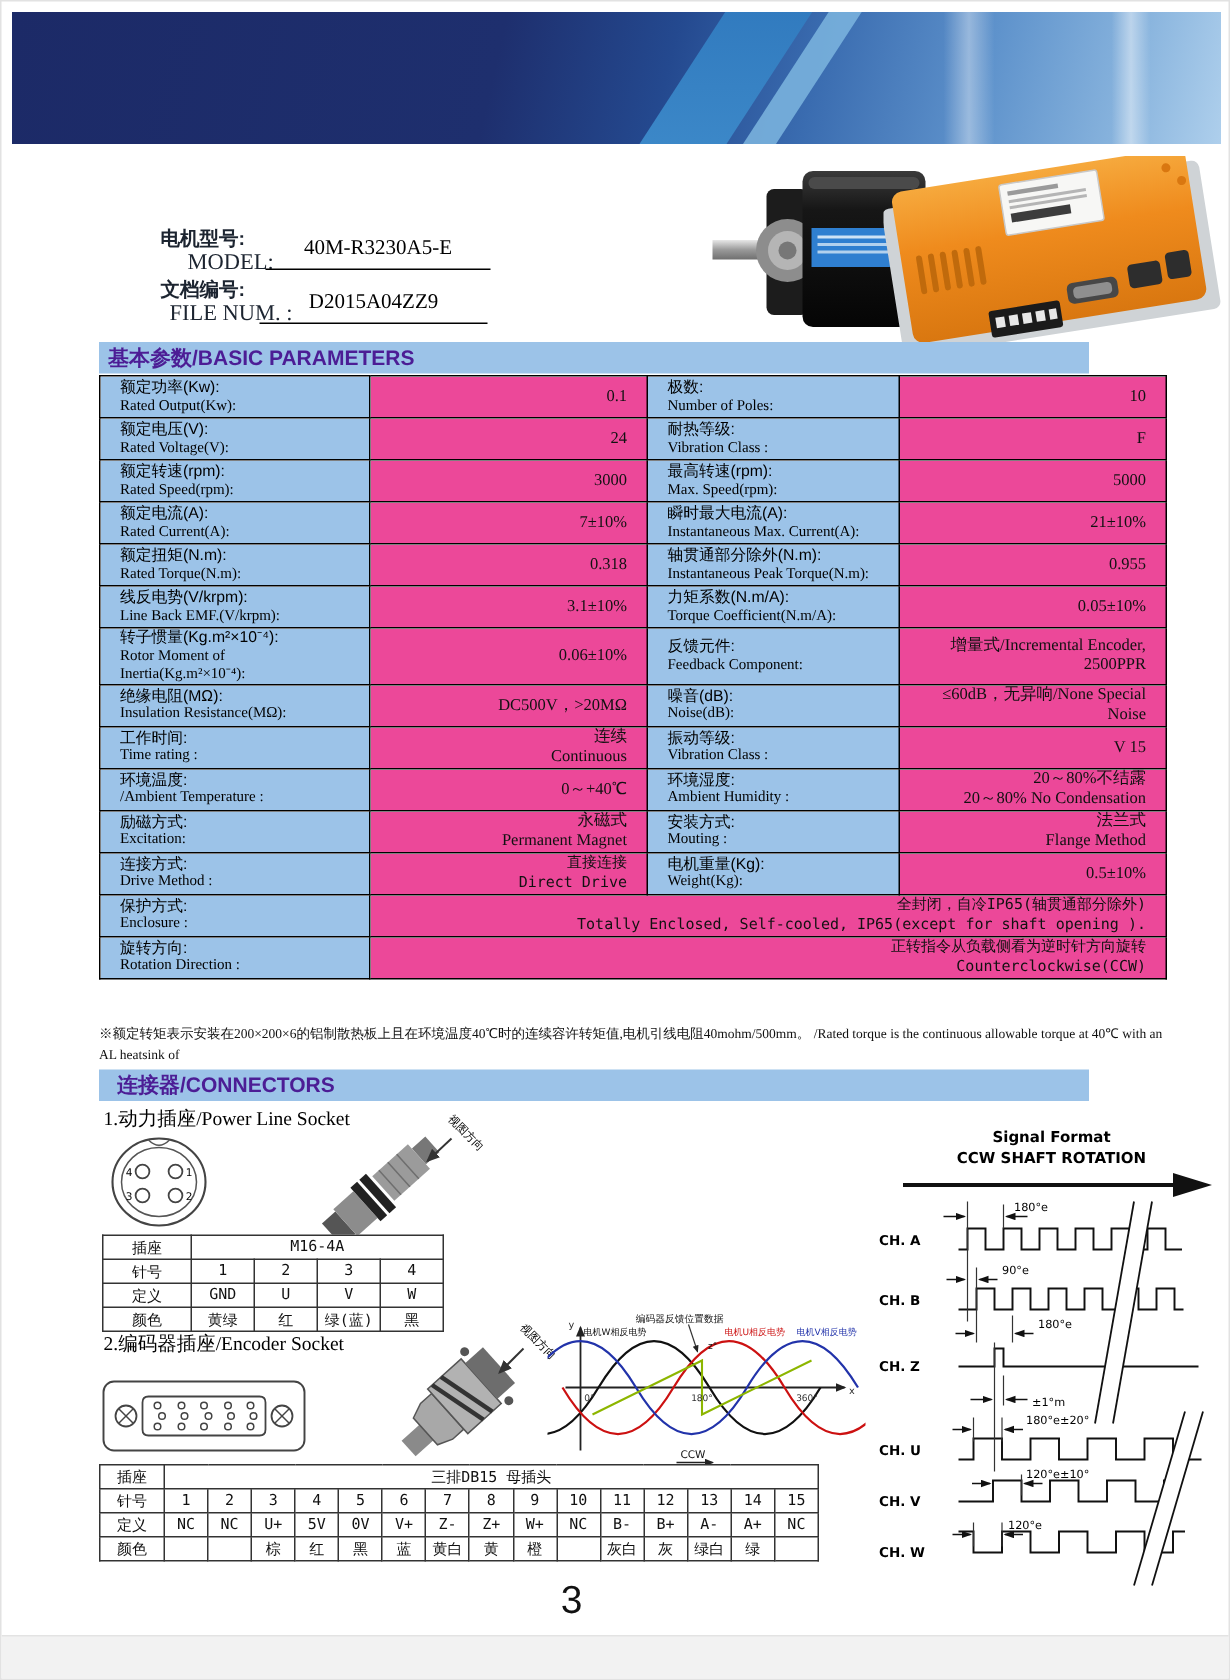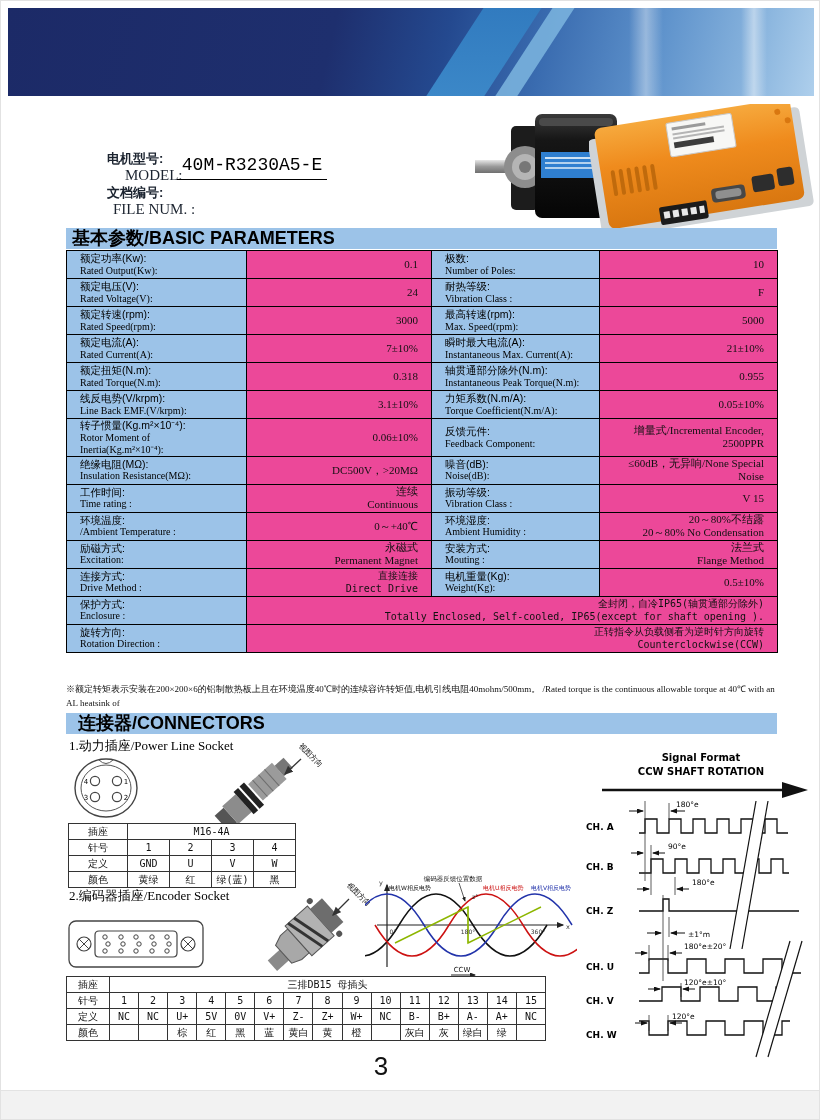--- a/index.html
+++ b/index.html
@@ -12,26 +12,26 @@
     background:linear-gradient(180deg,#2f78bd,#3f8ccb);}
   .banner .stripe-b{position:absolute;top:-20px;left:63.5%;width:22px;height:140px;transform:skewX(-33deg);
     background:#79b1dd;opacity:.9;}
   .banner .flare1{position:absolute;top:0;left:77%;width:34px;height:100%;
     background:linear-gradient(to right,rgba(255,255,255,0),rgba(255,255,255,.38),rgba(255,255,255,0));}
   .banner .flare2{position:absolute;top:0;left:91%;width:26px;height:100%;
     background:linear-gradient(to right,rgba(255,255,255,0),rgba(255,255,255,.45),rgba(255,255,255,0));}
   
   .hdr-cn{position:absolute;font-family:"Liberation Sans",sans-serif;font-weight:bold;font-size:13px;color:#1c2430;}
   .hdr-en{position:absolute;font-family:"Liberation Serif",serif;font-size:15px;color:#1c2430;}
-  .hdr-val{position:absolute;font-family:Liberation Mono, monospace;font-size:18px;text-align:center;
+  .hdr-val{position:absolute;font-family:Liberation Serif, serif;font-size:14px;text-align:center;
     border-bottom:1.6px solid #000;color:#000;}
   
-  .sec-bar{position:absolute;left:65px;width:711px;height:21px;background:#9cc3e8;
-    font-family:"Liberation Sans",sans-serif;font-weight:bold;font-size:18px;line-height:21px;
-    padding-left:6px;box-sizing:border-box;color:#000000;}
+  .sec-bar{position:absolute;left:65px;width:660px;height:21px;background:#9cc3e8;
+    font-family:"Liberation Sans",sans-serif;font-weight:bold;font-size:14px;line-height:21px;
+    padding-left:6px;box-sizing:border-box;color:#4c1d95;}
   
   table.basic{position:absolute;left:65px;top:249px;width:711px;border-collapse:collapse;table-layout:fixed;}
   table.basic td{border:1px solid #000;height:28px;padding:0 13px;box-sizing:border-box;overflow:hidden;}
   table.basic td.lbl{background:#9cc3e8;}
   table.basic td.lbl .cn{font-family:"Liberation Sans",sans-serif;font-size:10.5px;line-height:12.5px;color:#000;}
   table.basic td.lbl .en{font-family:"Liberation Serif",serif;font-size:10px;line-height:12px;color:#000;}
   table.basic td.val{background:#ec4899;text-align:right;font-size:11px;line-height:13px;margin-left:44px;}
   table.basic td.val.mono{font-family:"DejaVu Sans Mono",monospace;font-size:10px;line-height:13px;}
   .footnote{position:absolute;left:65px;top:681px;width:711px;font-size:9px;line-height:14px;color:#111;}
   
@@ -128,20 +128,21 @@
       <circle cx="196" cy="20" r="3" fill="#d97710"></circle>
       <circle cx="205" cy="30" r="3" fill="#d97710"></circle>
     </g>
   </svg>
 
   <div class="hdr-cn" style="left:106px;top:149px;">电机型号:</div>
   <div class="hdr-en" style="left:124px;top:166px;">MODEL:</div>
   <div class="hdr-val" style="left:176px;top:151px;width:150px;height:27px;line-height:27px;">40M-R3230A5-E</div>
   <div class="hdr-cn" style="left:106px;top:183px;">文档编号:</div>
   <div class="hdr-en" style="left:112px;top:200px;">FILE NUM. :</div>
+  <div class="hdr-val" style="left:172px;top:188px;width:152px;height:26px;line-height:26px;">D2015A04ZZ9</div>
 
   <div class="sec-bar" style="top:227px;">基本参数/BASIC PARAMETERS</div>
 
   <table class="basic">
     <colgroup>
         <col style="width:180px">
         <col style="width:185px">
         <col style="width:168px">
         <col style="width:178px">
       </colgroup>

